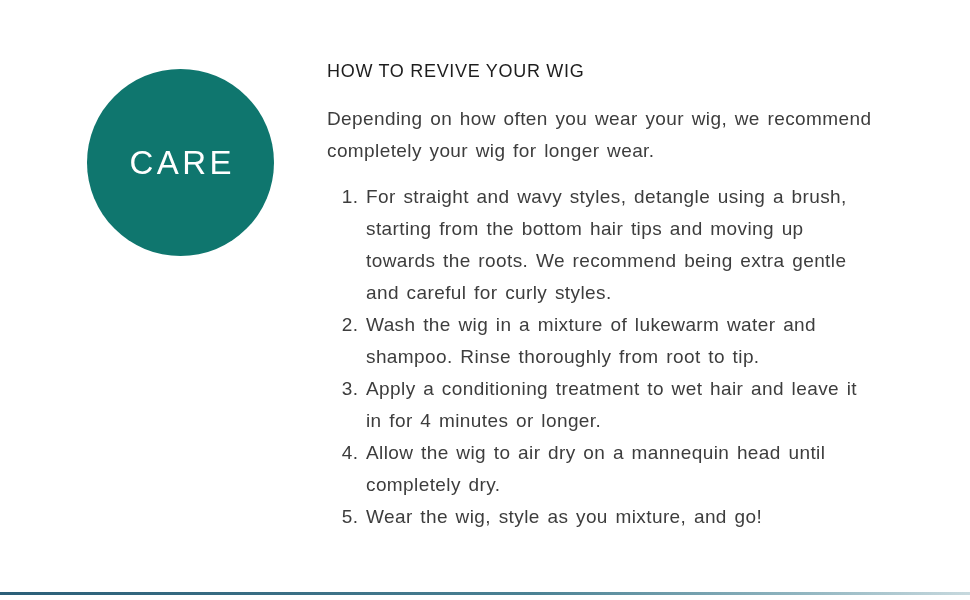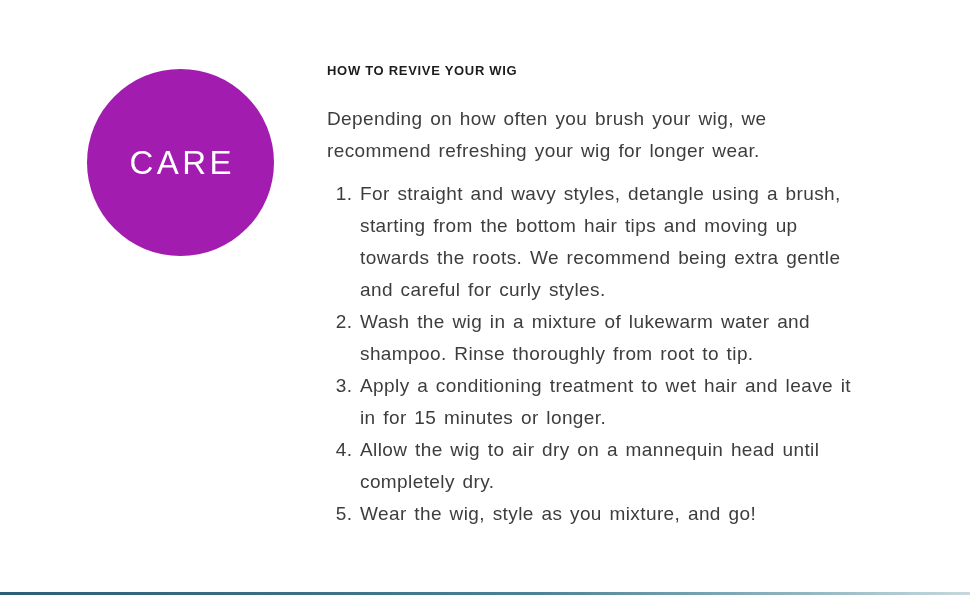--- a/index.html
+++ b/index.html
@@ -17,21 +17,21 @@
   }
 
   
   .badge {
     position: absolute;
     left: 87px;
     top: 69px;
     width: 187px;
     height: 187px;
     border-radius: 50%;
-    background: #a21caf;
+    background: #0f766e;
     display: flex;
     flex-direction: row;
     align-items: center;
     justify-content: center;
     color: #ffffff;
   }
   .badge span {
     display: block;
     font-size: 33px;
     font-weight: 300;
@@ -43,35 +43,35 @@
   
   .content {
     position: absolute;
     left: 327px;
     top: 60px;
     width: 548px;
     color: #3d3d3d;
   }
   .heading {
     margin: 0 0 21px 0;
-    font-size: 13px;
+    font-size: 18px;
     line-height: 22px;
-    font-weight: 700;
+    font-weight: 400;
     letter-spacing: 0.7px;
     color: #1d1d1d;
   }
   .intro {
     margin: 0 0 11px 0;
     font-size: 19px;
     line-height: 32px;
     letter-spacing: 0.4px;
     word-spacing: 2px;
   }
   ol.steps {
-    margin: 8px;
+    margin: 14px;
     padding: 0 0 0 25px;
     font-size: 19px;
     line-height: 32px;
     letter-spacing: 0.4px;
     word-spacing: 2px;
     list-style: decimal outside;
   }
   ol.steps li {
     margin: 0;
   }
@@ -89,23 +89,23 @@
 </style>
 </head>
 <body>
 
 <div class="badge">
   <span>CARE</span>
 </div>
 
 <div class="content">
   <h1 class="heading">HOW TO REVIVE YOUR WIG</h1>
-  <p class="intro">Depending on how often you brush your wig, we recommend refreshing your wig for longer wear.</p>
+  <p class="intro">Depending on how often you wear your wig, we recommend completely your wig for longer wear.</p>
   <ol class="steps">
     <li>For straight and wavy styles, detangle using a brush, starting from the bottom hair tips and moving up towards the roots. We recommend being extra gentle and careful for curly styles.</li>
     <li>Wash the wig in a mixture of lukewarm water and shampoo. Rinse thoroughly from root to tip.</li>
-    <li>Apply a conditioning treatment to wet hair and leave it in for 15 minutes or longer.</li>
+    <li>Apply a conditioning treatment to wet hair and leave it in for 4 minutes or longer.</li>
     <li>Allow the wig to air dry on a mannequin head until completely dry.</li>
     <li>Wear the wig, style as you mixture, and go!</li>
   </ol>
 </div>
 
 <div class="bottom-bar"></div>
 
 </body></html>

